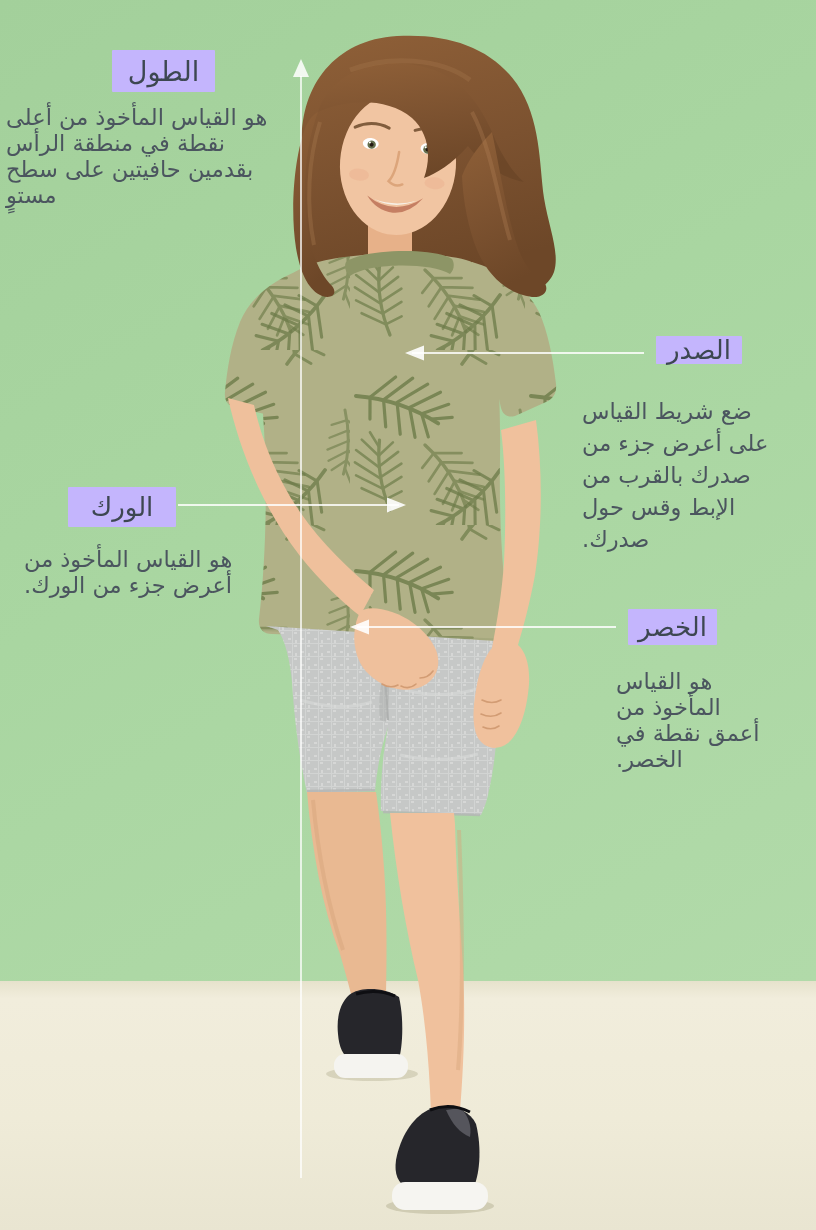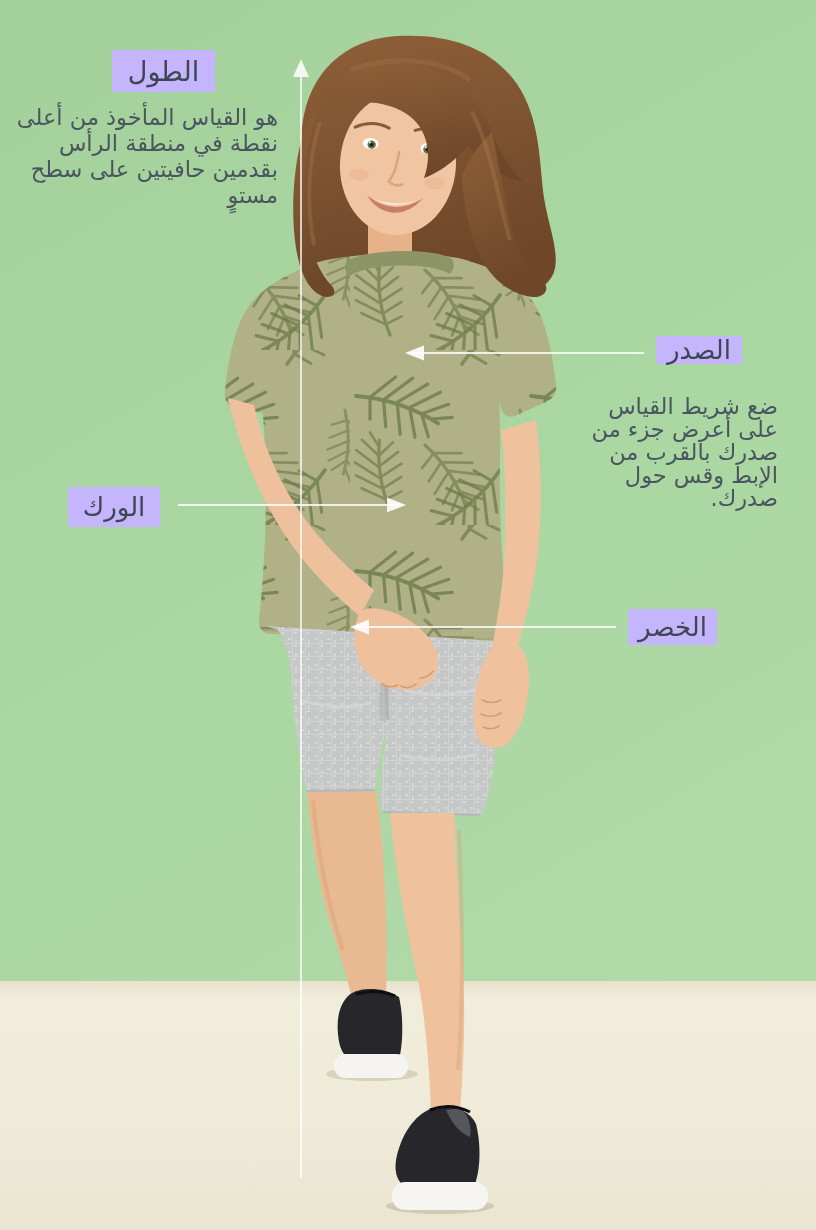--- a/index.html
+++ b/index.html
@@ -13,28 +13,28 @@
     background:linear-gradient(180deg,#e6e2cc 0%,#f1eddc 7%,#efebd8 55%,#e9e5d1 100%);}
   .fig,.overlay{position:absolute;left:0;top:0;width:816px;height:1230px;}
   .overlay{pointer-events:none;}
   .tag{
     position:absolute;background:#c4b5fd;color:#3d4751;
     display:flex;align-items:center;justify-content:center;
     font-size:26px;direction:rtl;border-radius:1px;
   }
   #tag-height{left:112px;top:50px;width:103px;height:42px;font-size:27px;}
   #tag-chest {left:656px;top:336px;width:86px;height:28px;}
-  #tag-hip   {left:68px; top:487px;width:92px;height:40px;}
+  #tag-hip   {left:68px; top:487px;width:108px;height:40px;}
   #tag-waist {left:628px;top:609px;width:89px;height:36px;}
   .desc{
-    position:absolute;direction:rtl;text-align:right;color:#4b555f;
+    position:absolute;direction:rtl;text-align:left;color:#4b555f;
     font-size:22.5px;line-height:26px;
   }
   #desc-height{top:104px;right:538px;width:272px;}
-  #desc-chest {top:395px;right:38px; width:196px;line-height:23px;}
+  #desc-chest {top:395px;right:38px; width:196px;line-height:32px;}
   #desc-hip   {top:546px;right:560px;width:232px;}
   #desc-waist {top:668px;right:38px; width:162px;}
 </style>
 </head>
 <body>
 
 <div class="stage">
 
   <div class="wall"></div>
   <div class="floor"></div>
@@ -165,14 +165,16 @@
     </g>
   </svg>
 
   <div class="tag" id="tag-height">الطول</div>
   <div class="tag" id="tag-chest">الصدر</div>
   <div class="tag" id="tag-hip">الورك</div>
   <div class="tag" id="tag-waist">الخصر</div>
 
   <div class="desc" id="desc-height">هو القياس المأخوذ من أعلى نقطة في منطقة الرأس بقدمين حافيتين على سطح مستوٍ</div>
   <div class="desc" id="desc-chest">ضع شريط القياس على أعرض جزء من صدرك بالقرب من الإبط وقس حول صدرك.</div>
+  <div class="desc" id="desc-hip">هو القياس المأخوذ من أعرض جزء من الورك.</div>
+  <div class="desc" id="desc-waist">هو القياس المأخوذ من أعمق نقطة في الخصر.</div>
 
 </div>
 
 </body></html>

